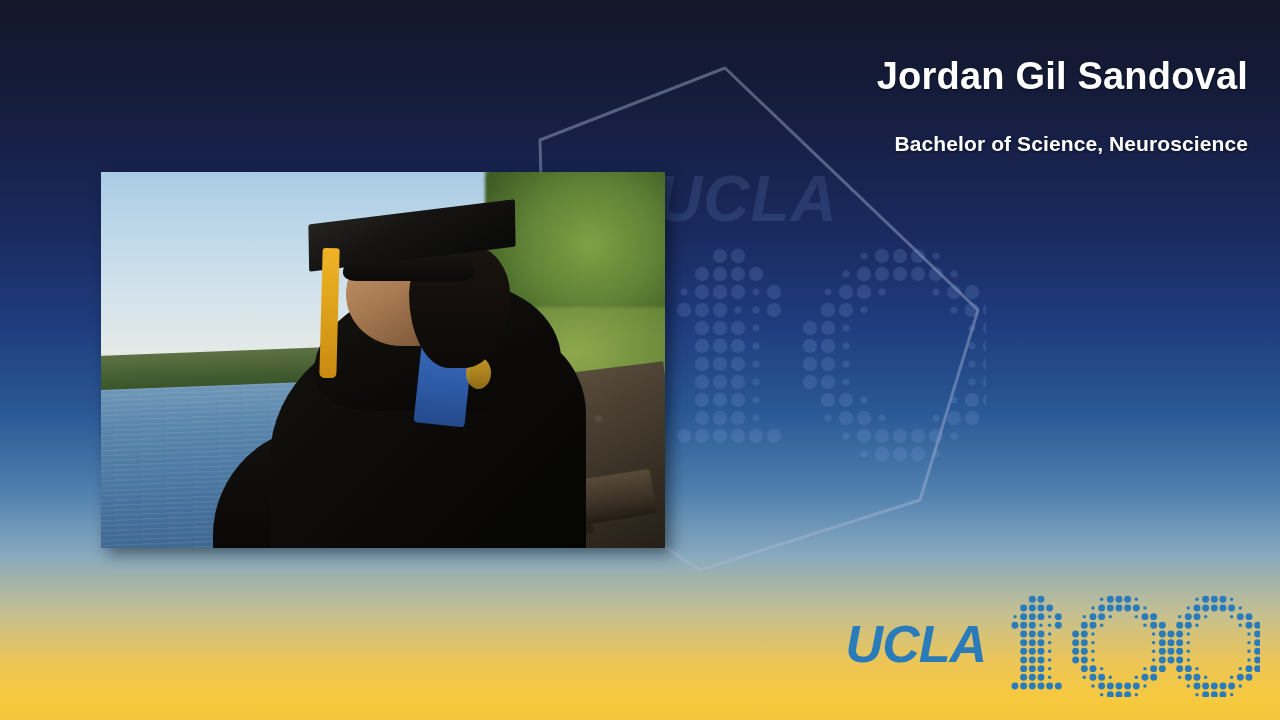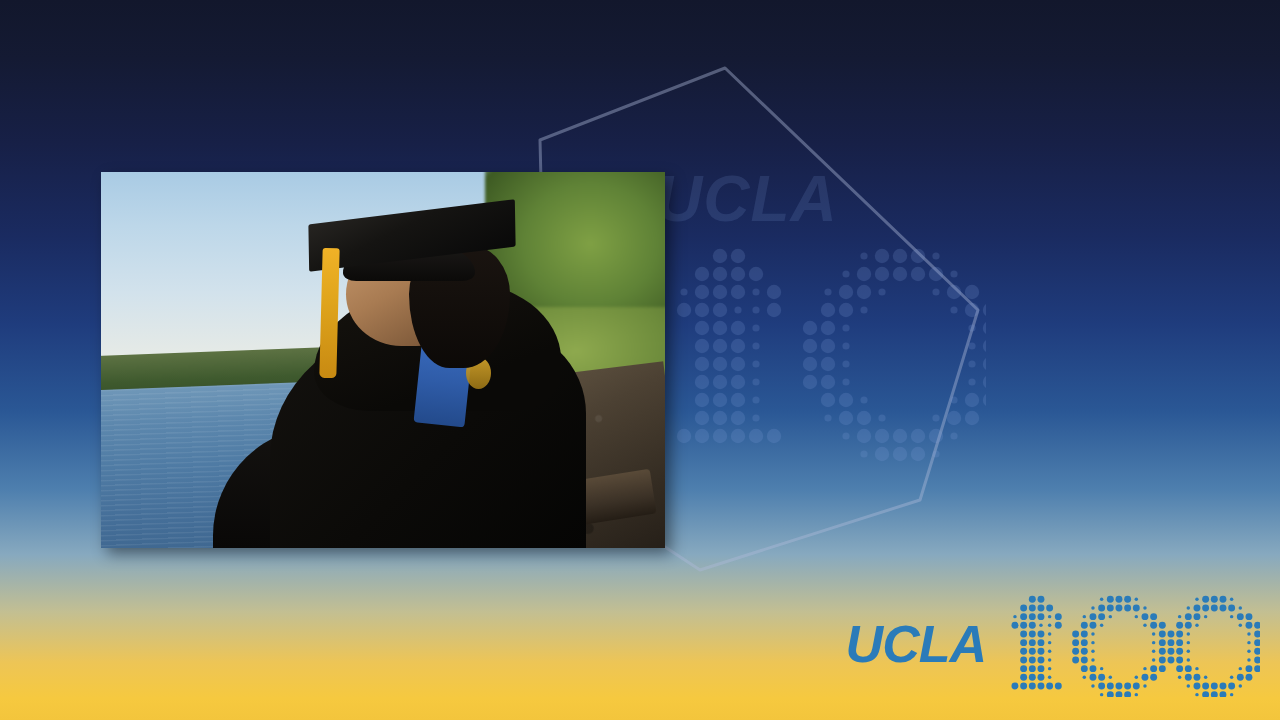--- a/index.html
+++ b/index.html
@@ -511,20 +511,22 @@
         <div class="grad-head"></div>
         <div class="grad-hair"></div>
         <div class="grad-cap-crown"></div>
         <div class="grad-cap-board"></div>
         <div class="grad-tassel"></div>
       </div>
     </div>
   </div>
 
   <div class="title-block">
+    <div class="grad-name">Jordan Gil Sandoval</div>
+    <div class="grad-degree">Bachelor of Science, Neuroscience</div>
   </div>
 
   <div class="logo-bar">
     <div class="logo-ucla">UCLA</div>
     <svg class="logo-100" width="260" height="104" viewBox="0 0 330 132" aria-hidden="true">
       <g id="lg100" fill="#2a7bb9">
           <circle cx="41.0" cy="8.0" r="4.40"></circle>
           <circle cx="52.0" cy="8.0" r="4.40"></circle>
           <circle cx="129.0" cy="8.0" r="2.20"></circle>
           <circle cx="140.0" cy="8.0" r="4.40"></circle>

